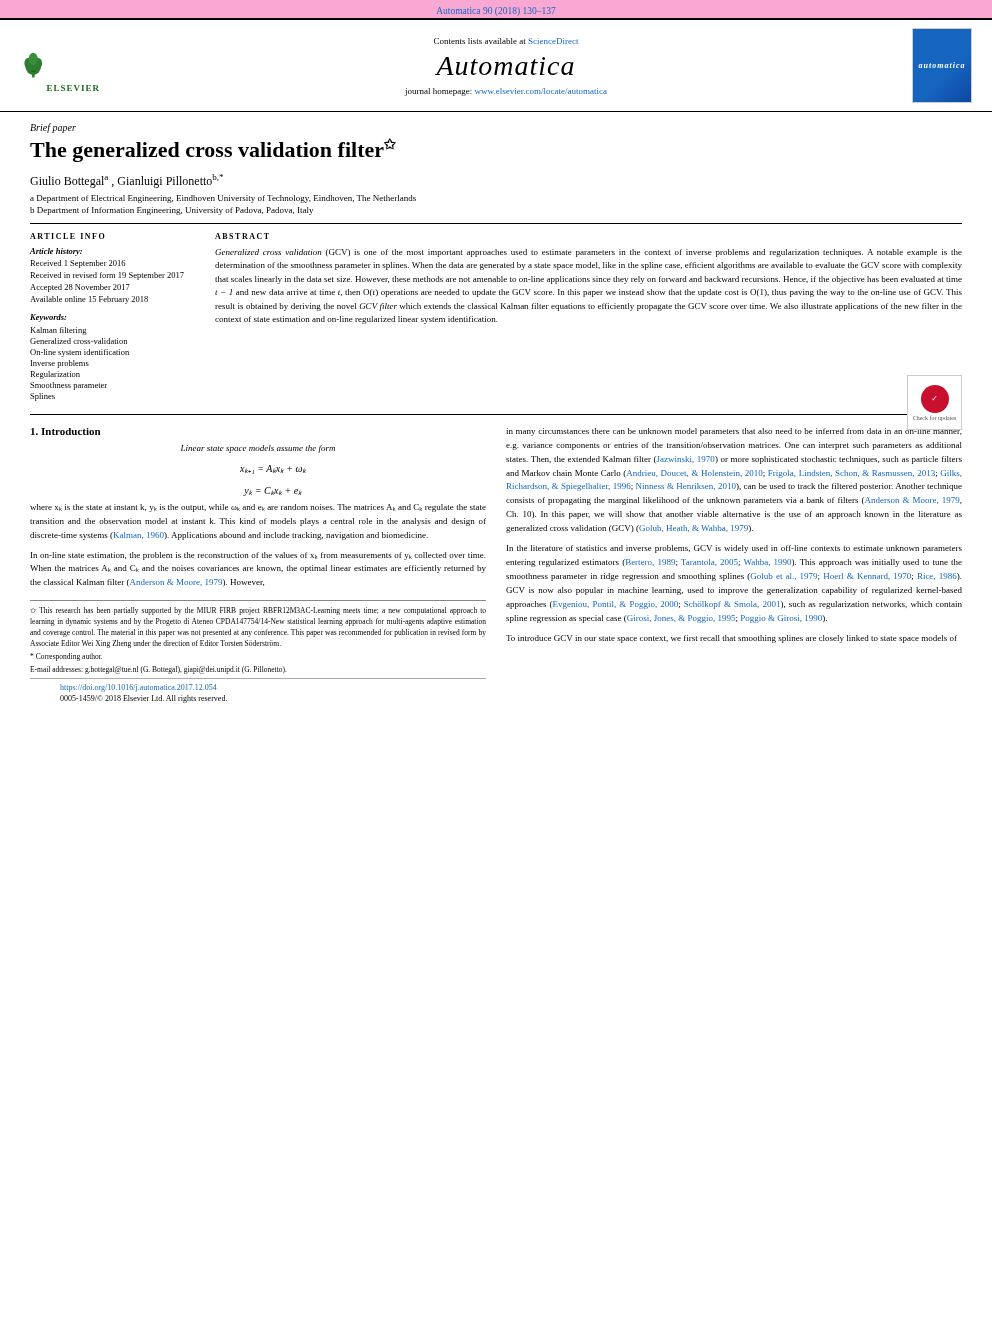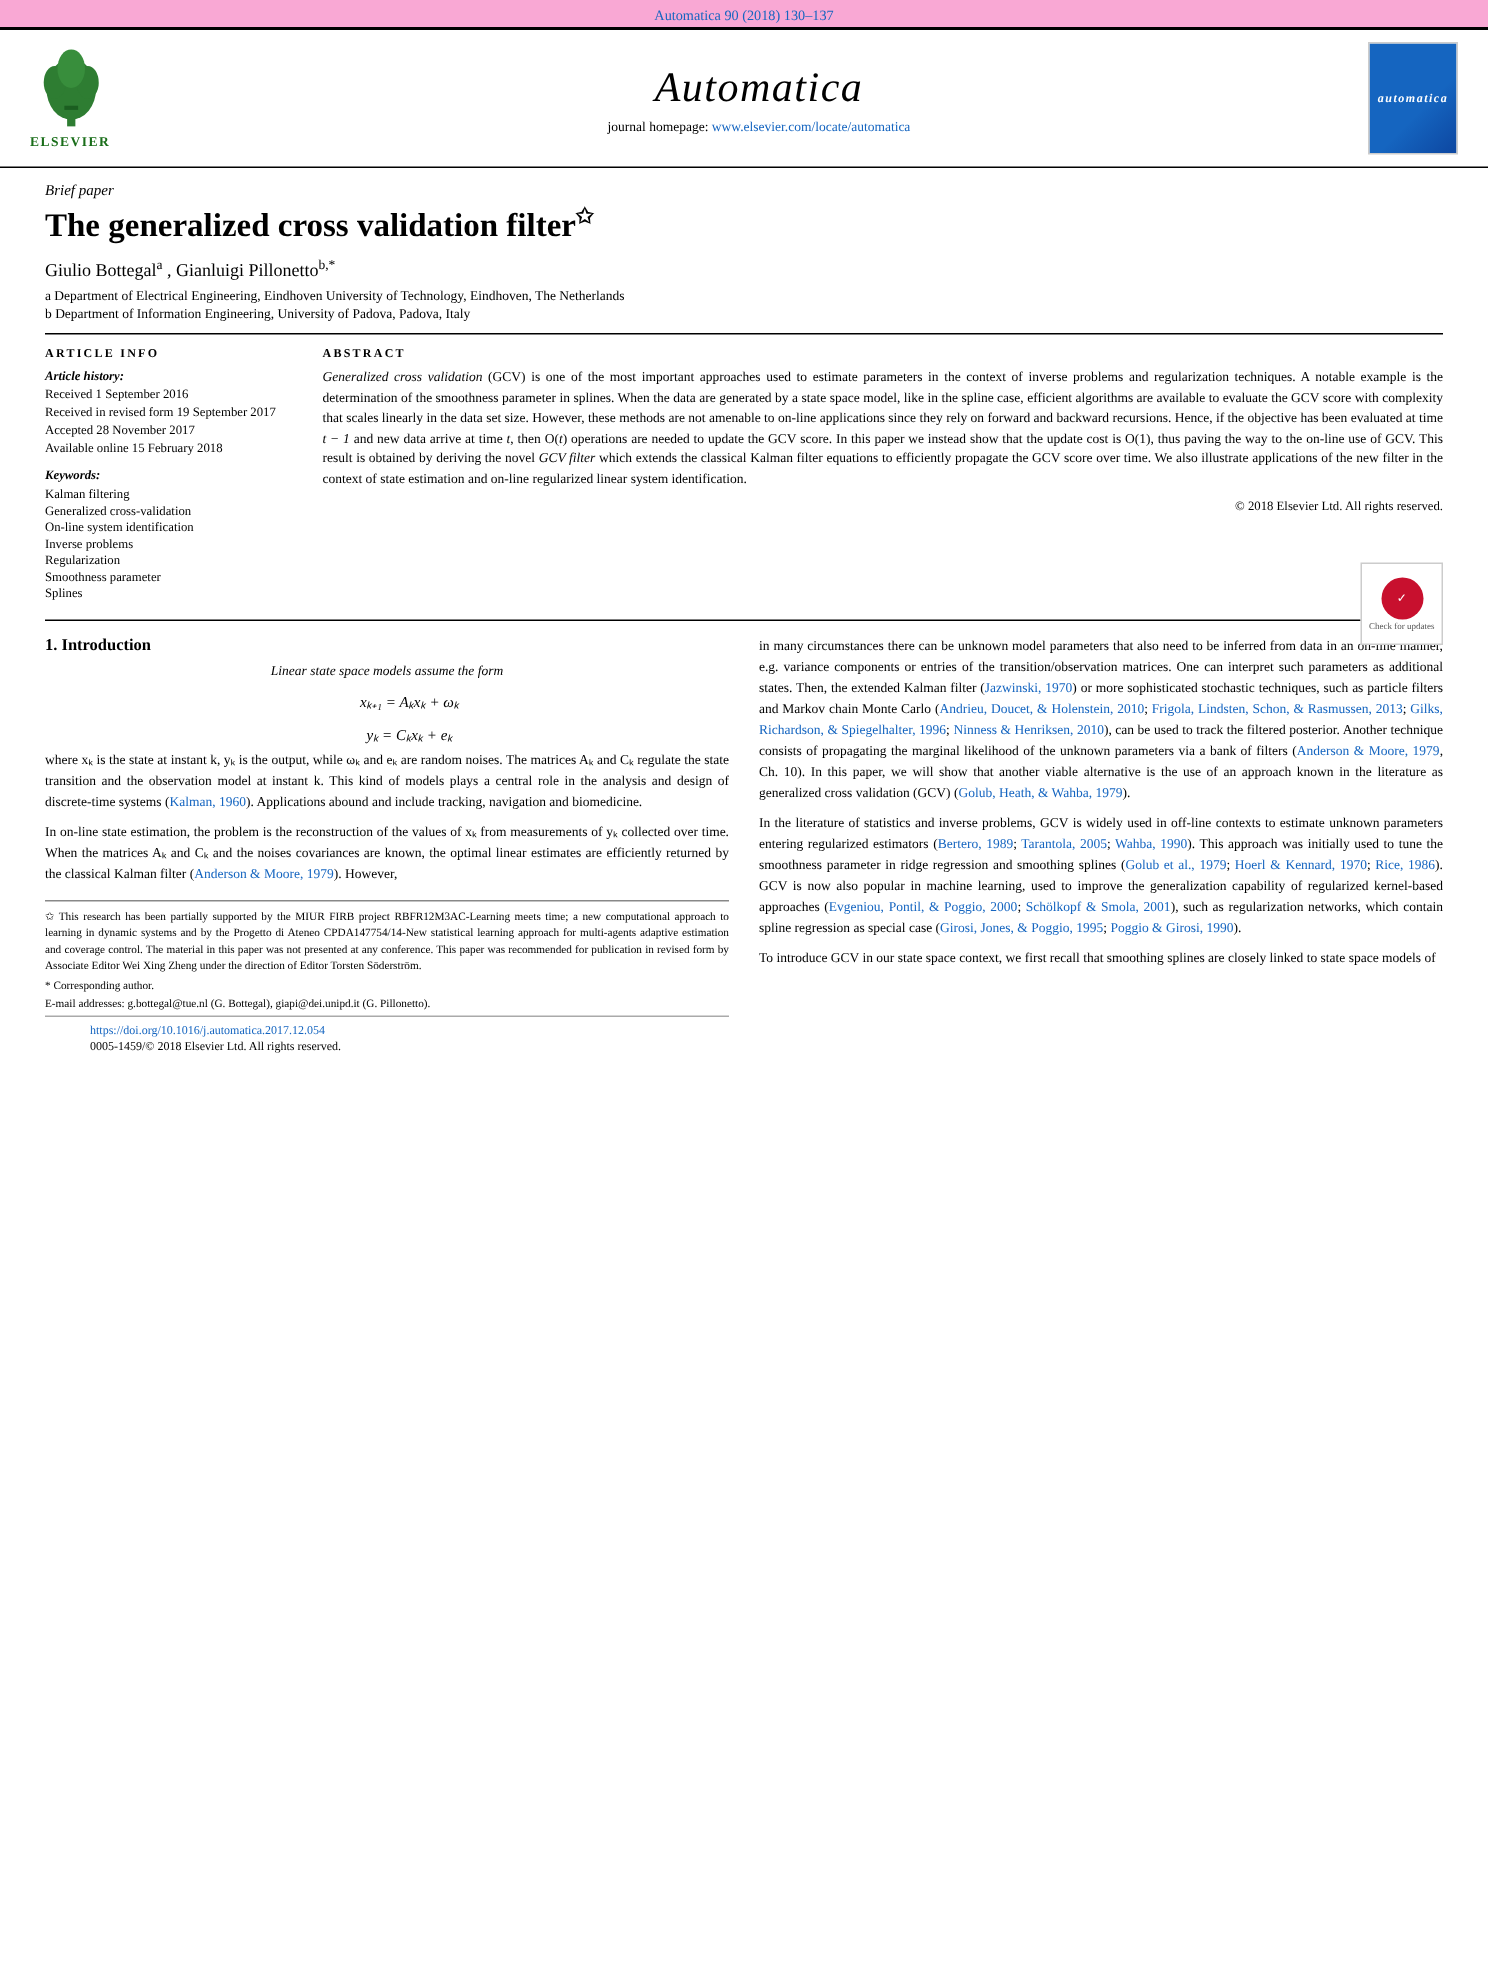--- a/index.html
+++ b/index.html
@@ -29,22 +29,22 @@
       align-items: center;
       justify-content: space-between;
       border-top: 2px solid #000;
       border-bottom: 1px solid #000;
       padding: 8px 20px;
       margin: 0 0 0 0;
     }
     .elsevier-logo {
       width: 80px;
       display: flex;
-      flex-direction: column;
-      align-items: flex-start;
+      flex-direction: row;
+      align-items: flex-end;
     }
     .elsevier-tree {
       width: 55px;
       height: 55px;
     }
     .elsevier-label {
       font-size: 9px;
       font-weight: bold;
       color: #1a6e1a;
       letter-spacing: 1px;
@@ -302,20 +302,24 @@
       <ellipse cx="30" cy="30" rx="18" ry="22" fill="#2e7d32"></ellipse>
       <ellipse cx="18" cy="25" rx="8" ry="12" fill="#2e7d32"></ellipse>
       <ellipse cx="42" cy="25" rx="8" ry="12" fill="#2e7d32"></ellipse>
       <ellipse cx="30" cy="15" rx="10" ry="14" fill="#388e3c"></ellipse>
       <rect x="25" y="42" width="10" height="3" fill="#1b5e20"></rect>
     </svg>
     <span class="elsevier-label">ELSEVIER</span>
   </div>
 
   <div class="journal-center">
+    <div class="contents-line">
+      <span>Contents lists available at</span>
+      <span class="contents-link" style="cursor:pointer;">ScienceDirect</span>
+    </div>
     <div class="journal-title-big">Automatica</div>
     <div class="journal-homepage">
       <span>journal homepage:</span>
       <span class="contents-link" style="cursor:pointer;">www.elsevier.com/locate/automatica</span>
     </div>
   </div>
 
   <div class="journal-cover">
     <span class="cover-title">automatica</span>
   </div>
@@ -363,21 +367,20 @@
       <div class="keyword-item">Regularization</div>
       <div class="keyword-item">Smoothness parameter</div>
       <div class="keyword-item">Splines</div>
     </div>
 
     <div class="article-abstract">
       <div class="section-heading">ABSTRACT</div>
       <div class="abstract-text">
         <span class="gcv-italic">Generalized cross validation</span><span> (GCV) is one of the most important approaches used to estimate parameters in the context of inverse problems and regularization techniques. A notable example is the determination of the smoothness parameter in splines. When the data are generated by a state space model, like in the spline case, efficient algorithms are available to evaluate the GCV score with complexity that scales linearly in the data set size. However, these methods are not amenable to on-line applications since they rely on forward and backward recursions. Hence, if the objective has been evaluated at time </span><span style="font-style:italic;">t − 1</span><span> and new data arrive at time </span><span style="font-style:italic;">t</span><span>, then O(</span><span style="font-style:italic;">t</span><span>) operations are needed to update the GCV score. In this paper we instead show that the update cost is O(1), thus paving the way to the on-line use of GCV. This result is obtained by deriving the novel </span><span class="gcv-italic">GCV filter</span><span> which extends the classical Kalman filter equations to efficiently propagate the GCV score over time. We also illustrate applications of the new filter in the context of state estimation and on-line regularized linear system identification.</span>
       </div>
-      <div class="copyright-line">© 2018 Elsevier Ltd. All rights reserved.</div>
     </div>
   </div>
 
   <div class="body-two-col">
 
     <div class="col-left">
       <div class="section-title">
         <span>1.</span> <span>Introduction</span>
       </div>
 

